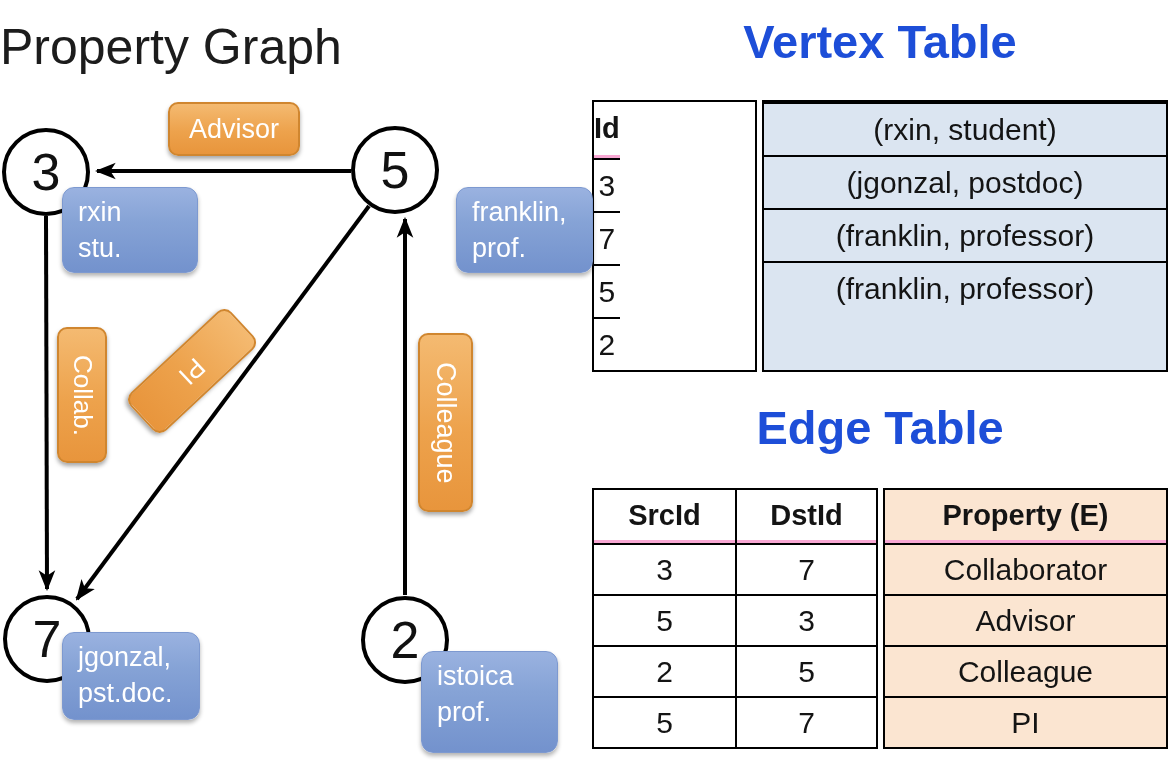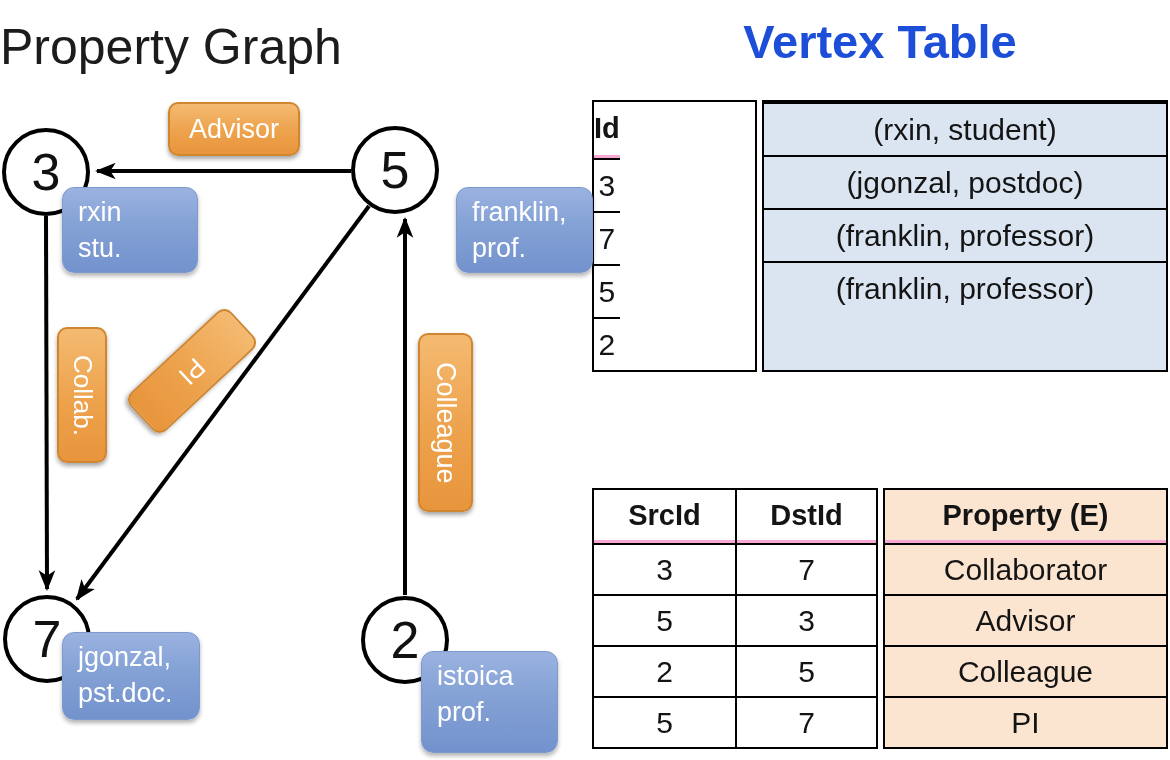--- a/index.html
+++ b/index.html
@@ -155,20 +155,21 @@
       <div class="tgroup prop-group blue-fill">
         <div class="tcol" style="width:100%;">
           <div class="cell">(rxin, student)</div>
           <div class="cell">(jgonzal, postdoc)</div>
           <div class="cell">(franklin, professor)</div>
           <div class="cell">(franklin, professor)</div>
         </div>
       </div>
     </div>
 
+    <div class="table-title edge-title">Edge Table</div>
 
     <div class="dtable edge-dtable">
       <div class="tgroup srcdst-group">
         <div class="tcol src-col">
           <div class="cell header">SrcId</div>
           <div class="cell">3</div>
           <div class="cell">5</div>
           <div class="cell">2</div>
           <div class="cell">5</div>
         </div>

